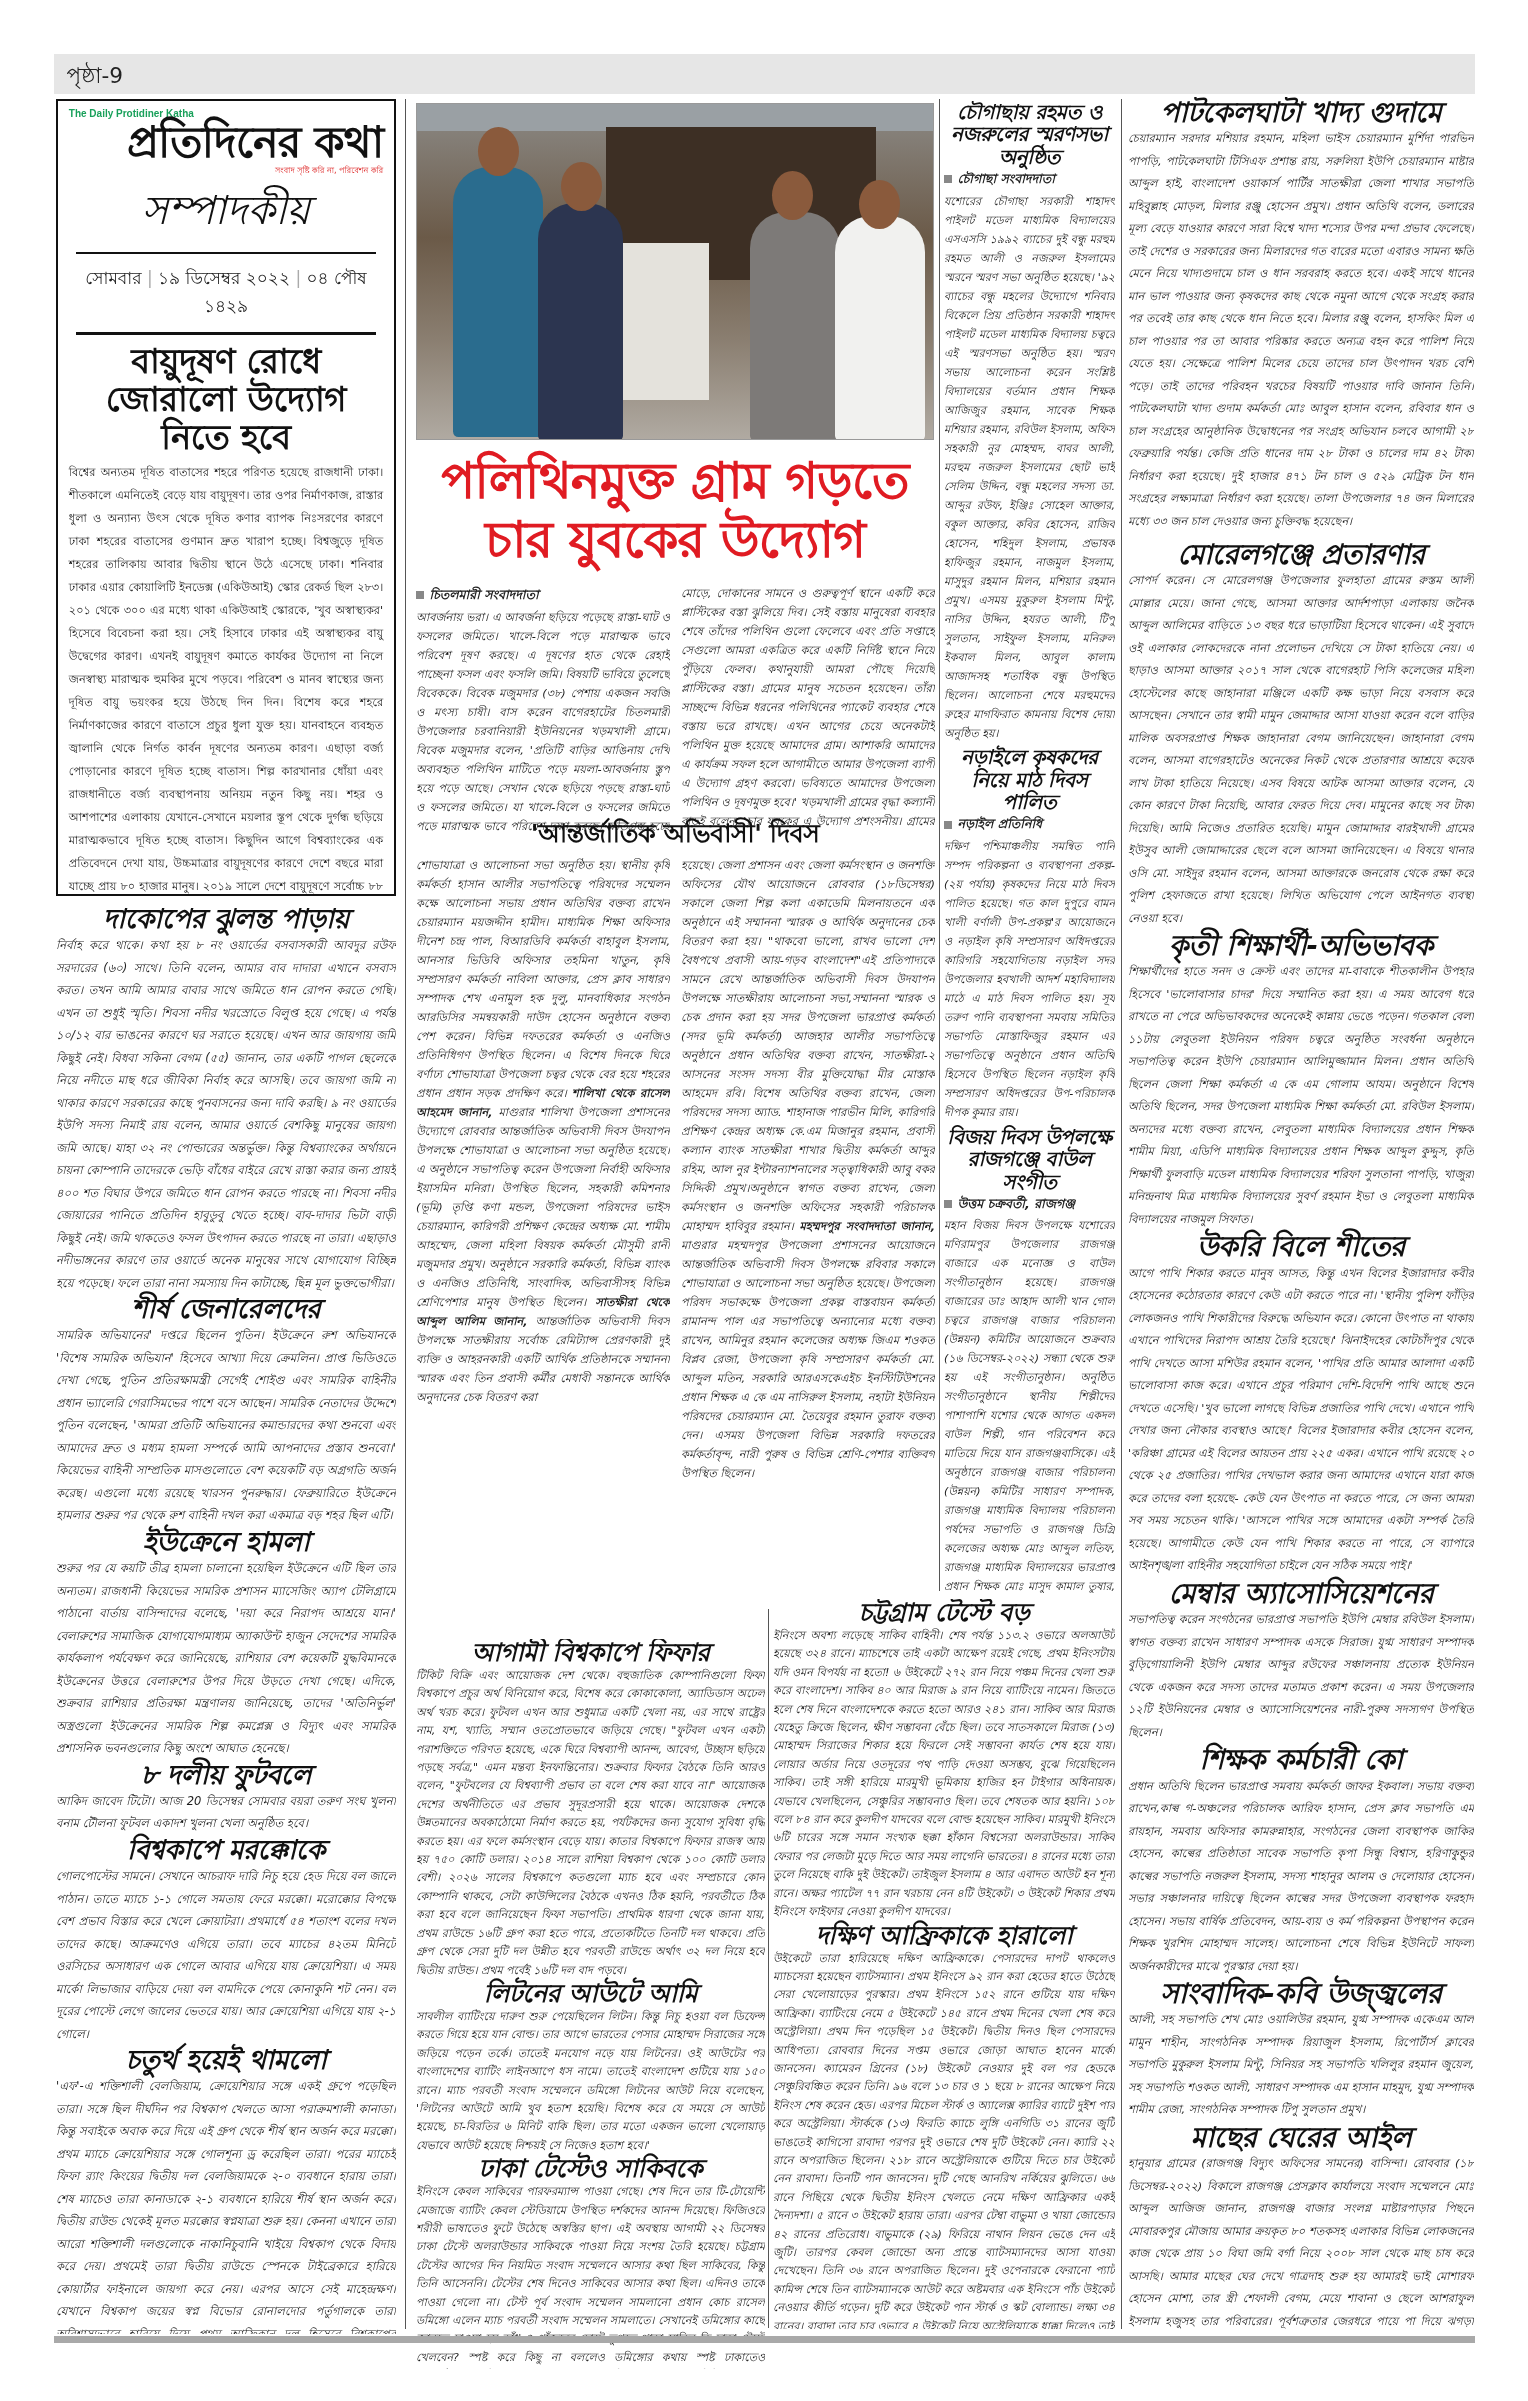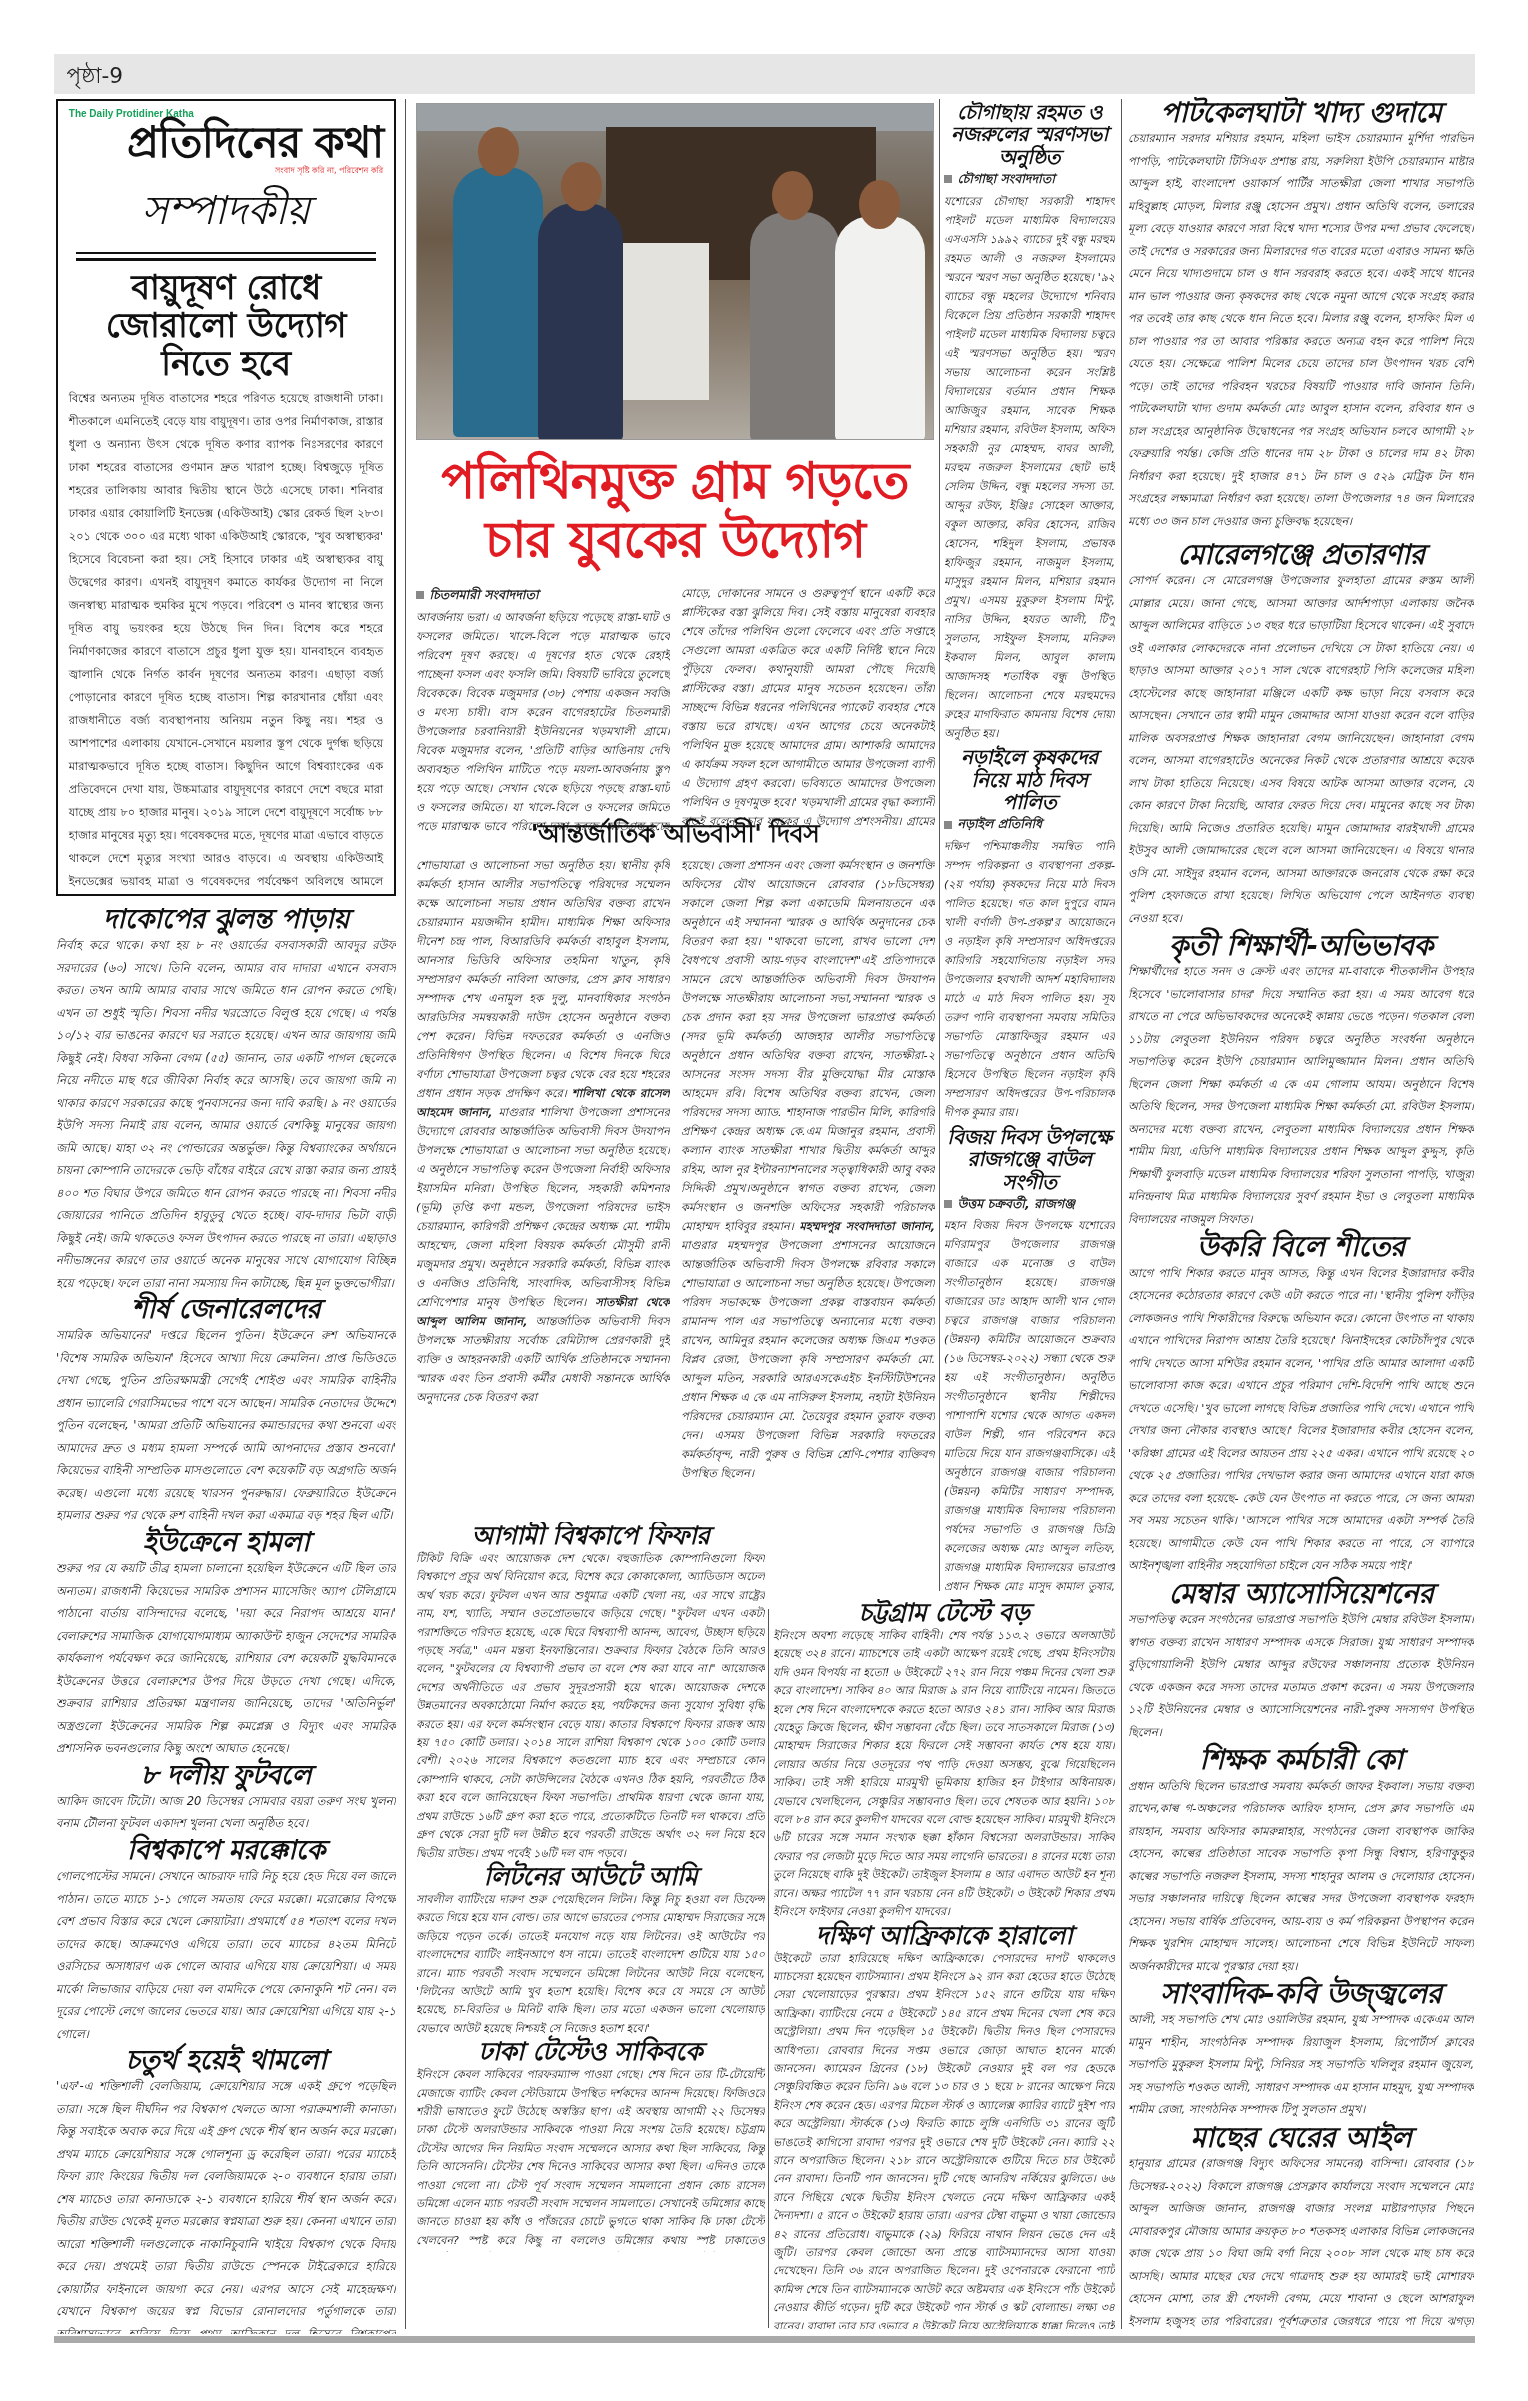--- a/index.html
+++ b/index.html
@@ -45,20 +45,23 @@
 <div class="page-bar">
   <span class="label">পৃষ্ঠা-9</span>
 </div>
 
 <div class="editorial-box">
   <div class="mast-en">The Daily Protidiner Katha</div>
   <div class="mast-title">প্রতিদিনের কথা</div>
   <div class="mast-tag">সংবাদ সৃষ্টি করি না, পরিবেশন করি</div>
   <div class="mast-section">সম্পাদকীয়</div>
   <div class="rule"></div>
+  <div class="mast-date">
+    <span>সোমবার</span><span class="sep">|</span><span>১৯ ডিসেম্বর ২০২২</span><span class="sep">|</span><span>০৪ পৌষ ১৪২৯</span>
+  </div>
   <div class="rule"></div>
   <div class="hl" style="font-size:34px; margin:7.2px 0 5.4px;">বায়ুদূষণ রোধে জোরালো উদ্যোগ নিতে হবে</div>
   <div class="body-text" style="font-size:11.3px; line-height:23px;">বিশ্বের অন্যতম দূষিত বাতাসের শহরে পরিণত হয়েছে রাজধানী ঢাকা। শীতকালে এমনিতেই বেড়ে যায় বায়ুদূষণ। তার ওপর নির্মাণকাজ, রাস্তার ধুলা ও অন্যান্য উৎস থেকে দূষিত কণার ব্যাপক নিঃসরণের কারণে ঢাকা শহরের বাতাসের গুণমান দ্রুত খারাপ হচ্ছে। বিশ্বজুড়ে দূষিত শহরের তালিকায় আবার দ্বিতীয় স্থানে উঠে এসেছে ঢাকা। শনিবার ঢাকার এয়ার কোয়ালিটি ইনডেক্স (একিউআই) স্কোর রেকর্ড ছিল ২৮৩। ২০১ থেকে ৩০০ এর মধ্যে থাকা একিউআই স্কোরকে, 'খুব অস্বাস্থ্যকর' হিসেবে বিবেচনা করা হয়। সেই হিসাবে ঢাকার এই অস্বাস্থ্যকর বায়ু উদ্বেগের কারণ। এখনই বায়ুদূষণ কমাতে কার্যকর উদ্যোগ না নিলে জনস্বাস্থ্য মারাত্মক হুমকির মুখে পড়বে। পরিবেশ ও মানব স্বাস্থ্যের জন্য দূষিত বায়ু ভয়ংকর হয়ে উঠছে দিন দিন। বিশেষ করে শহরে নির্মাণকাজের কারণে বাতাসে প্রচুর ধুলা যুক্ত হয়। যানবাহনে ব্যবহৃত জ্বালানি থেকে নির্গত কার্বন দূষণের অন্যতম কারণ। এছাড়া বর্জ্য পোড়ানোর কারণে দূষিত হচ্ছে বাতাস। শিল্প কারখানার ধোঁয়া এবং রাজধানীতে বর্জ্য ব্যবস্থাপনায় অনিয়ম নতুন কিছু নয়। শহর ও আশপাশের এলাকায় যেখানে-সেখানে ময়লার স্তূপ থেকে দুর্গন্ধ ছড়িয়ে মারাত্মকভাবে দূষিত হচ্ছে বাতাস। কিছুদিন আগে বিশ্বব্যাংকের এক প্রতিবেদনে দেখা যায়, উচ্চমাত্রার বায়ুদূষণের কারণে দেশে বছরে মারা যাচ্ছে প্রায় ৮০ হাজার মানুষ। ২০১৯ সালে দেশে বায়ুদূষণে সর্বোচ্চ ৮৮ হাজার মানুষের মৃত্যু হয়। গবেষকদের মতে, দূষণের মাত্রা এভাবে বাড়তে থাকলে দেশে মৃত্যুর সংখ্যা আরও বাড়বে। এ অবস্থায় একিউআই ইনডেক্সের ভয়াবহ মাত্রা ও গবেষকদের পর্যবেক্ষণ অবিলম্বে আমলে নিতে হবে সংশ্লিষ্ট কর্তৃপক্ষকে। জনস্বার্থে দূষণের মাত্রা নিয়ন্ত্রণে সরকারের সর্বোচ্চ গুরুত্ব দেয়া উচিত বলে মনে করি। ইটভাটা, মোটরযানের কালো ধোঁয়া ও যথেচ্ছ নির্মাণকাজে বায়ুদূষণের মাত্রা বাড়ছে। বায়ুদূষণের উপাদানগুলো মূলত ধূলিকণা, সালফার ডাই-অক্সাইড, নাইট্রোজেন অক্সাইড, হাইড্রো কার্বন, কার্বন মনোক্সাইড, সিসা ও অ্যামোনিয়া। এ কারণে গর্ভবতী নারীদের গর্ভপাত ও মৃত শিশু প্রসবের ঝুঁকি বেড়ে যেতে পারে। পরিবেশ সংরক্ষণ আইনের যথাযথ প্রয়োগ ও বাস্তবায়ন নিশ্চিত করতে অবিলম্বে পরিবেশ অধিদপ্তরের কার্যকর পদক্ষেপ নেয়া জরুরি।</div>
 </div>
 
 <div class="col" style="left:56px; top:904px; width:340px; height:1430px;">
   <div>
     <div class="hl" style="font-size:27px;">দাকোপের ঝুলন্ত পাড়ায়</div>
     <div class="body-text" style="font-size:11.5px; line-height:22.5px;">নির্বাহ করে থাকে। কথা হয় ৮ নং ওয়ার্ডের বসবাসকারী আবদুর রউফ সরদারের (৬০) সাথে। তিনি বলেন, আমার বাব দাদারা এখানে বসবাস করত। তখন আমি আমার বাবার সাথে জমিতে ধান রোপন করতে গেছি। এখন তা শুধুই স্মৃতি। শিবসা নদীর খরস্রোতে বিলুপ্ত হয়ে গেছে। এ পর্যন্ত ১০/১২ বার ভাঙনের কারণে ঘর সরাতে হয়েছে। এখন আর জায়গায় জমি কিছুই নেই। বিধবা সকিনা বেগম (৫৫) জানান, তার একটি পাগল ছেলেকে নিয়ে নদীতে মাছ ধরে জীবিকা নির্বাহ করে আসছি। তবে জায়গা জমি না থাকার কারণে সরকারের কাছে পুনবাসনের জন্য দাবি করছি। ৯ নং ওয়ার্ডের ইউপি সদস্য নিমাই রায় বলেন, আমার ওয়ার্ডে বেশকিছু মানুষের জায়গা জমি আছে। যাহা ৩২ নং পোল্ডারের অন্তর্ভুক্ত। কিন্তু বিশ্বব্যাংকের অর্থায়নে চায়না কোম্পানি তাদেরকে ভেড়ি বাঁধের বাইরে রেখে রাস্তা করার জন্য প্রায়ই ৪০০ শত বিঘার উপরে জমিতে ধান রোপন করতে পারছে না। শিবসা নদীর জোয়ারের পানিতে প্রতিদিন হাবুডুবু খেতে হচ্ছে। বাব-দাদার ভিটা বাড়ী কিছুই নেই। জমি থাকতেও ফসল উৎপাদন করতে পারছে না তারা। এছাড়াও নদীভাঙ্গনের কারণে তার ওয়ার্ডে অনেক মানুষের সাথে যোগাযোগ বিচ্ছিন্ন হয়ে পড়েছে। ফলে তারা নানা সমস্যায় দিন কাটাচ্ছে, ছিন্ন মূল ভুক্তভোগীরা।</div>
   </div>
@@ -133,21 +136,21 @@
     <div class="byline"><span class="sq"></span><span>নড়াইল প্রতিনিধি</span></div>
     <div class="body-text" style="font-size:11px; line-height:19px;">দক্ষিণ পশ্চিমাঞ্চলীয় সমন্বিত পানি সম্পদ পরিকল্পনা ও ব্যবস্থাপনা প্রকল্প-(২য় পর্যায়) কৃষকদের নিয়ে মাঠ দিবস পালিত হয়েছে। গত কাল দুপুরে বামন খালী বর্ণালী উপ-প্রকল্প'র আয়োজনে ও নড়াইল কৃষি সম্প্রসারণ অধিদপ্তরের কারিগরি সহযোগিতায় নড়াইল সদর উপজেলার হবখালী আদর্শ মহাবিদ্যালয় মাঠে এ মাঠ দিবস পালিত হয়। সূর্য তরুণ পানি ব্যবস্থাপনা সমবায় সমিতির সভাপতি মোস্তাফিজুর রহমান এর সভাপতিত্বে অনুষ্ঠানে প্রধান অতিথি হিসেবে উপস্থিত ছিলেন নড়াইল কৃষি সম্প্রসারণ অধিদপ্তরের উপ-পরিচালক দীপক কুমার রায়।</div>
   </div>
   <div>
     <div class="hl" style="font-size:20px; margin-top:3.6px;">বিজয় দিবস উপলক্ষে রাজগঞ্জে বাউল সংগীত</div>
     <div class="byline"><span class="sq"></span><span>উত্তম চক্রবর্তী, রাজগঞ্জ</span></div>
     <div class="body-text" style="font-size:11px; line-height:19px;">মহান বিজয় দিবস উপলক্ষে যশোরের মণিরামপুর উপজেলার রাজগঞ্জ বাজারে এক মনোজ্ঞ ও বাউল সংগীতানুষ্ঠান হয়েছে। রাজগঞ্জ বাজারের ডাঃ আহাদ আলী খান গোল চত্বরে রাজগঞ্জ বাজার পরিচালনা (উন্নয়ন) কমিটির আয়োজনে শুক্রবার (১৬ ডিসেম্বর-২০২২) সন্ধ্যা থেকে শুরু হয় এই সংগীতানুষ্ঠান। অনুষ্ঠিত সংগীতানুষ্ঠানে স্থানীয় শিল্পীদের পাশাপাশি যশোর থেকে আগত একদল বাউল শিল্পী, গান পরিবেশন করে মাতিয়ে দিয়ে যান রাজগঞ্জবাসিকে। এই অনুষ্ঠানে রাজগঞ্জ বাজার পরিচালনা (উন্নয়ন) কমিটির সাধারণ সম্পাদক, রাজগঞ্জ মাধ্যমিক বিদ্যালয় পরিচালনা পর্ষদের সভাপতি ও রাজগঞ্জ ডিগ্রি কলেজের অধ্যক্ষ মোঃ আব্দুল লতিফ, রাজগঞ্জ মাধ্যমিক বিদ্যালয়ের ভারপ্রাপ্ত প্রধান শিক্ষক মোঃ মাসুদ কামাল তুষার, তরুন আওয়ামীলীগ নেতা শরিফুল ইসলাম চাকলাদার, রাজগঞ্জ পুলিশ তদন্ত কেন্দ্রের ইনচার্জ ইনসপেক্টর বানী ইসরাইল সহ এলাকার গন্যমান্য ব্যক্তিগন এবং এলাকার সুধীসমাজ উপস্থিত ছিলেন।</div>
   </div>
 </div>
 
-<div class="col" style="left:416px; top:1522px; width:349px; height:730px;">
+<div class="col" style="left:416px; top:1639px; width:349px; height:730px;">
   <div>
     <div class="hl" style="font-size:25px;">আগামী বিশ্বকাপে ফিফার</div>
     <div class="body-text" style="font-size:11px; line-height:18.4px;">টিকিট বিক্রি এবং আয়োজক দেশ থেকে। বহুজাতিক কোম্পানিগুলো ফিফা বিশ্বকাপে প্রচুর অর্থ বিনিয়োগ করে, বিশেষ করে কোকাকোলা, অ্যাডিডাস অঢেল অর্থ খরচ করে। ফুটবল এখন আর শুধুমাত্র একটি খেলা নয়, এর সাথে রাষ্ট্রের নাম, যশ, খ্যাতি, সম্মান ওতপ্রোতভাবে জড়িয়ে গেছে। "ফুটবল এখন একটা পরাশক্তিতে পরিণত হয়েছে, একে ঘিরে বিশ্বব্যাপী আনন্দ, আবেগ, উচ্ছাস ছড়িয়ে পড়ছে সর্বত্র," এমন মন্তব্য ইনফান্তিনোর। শুক্রবার ফিফার বৈঠকে তিনি আরও বলেন, "ফুটবলের যে বিশ্বব্যাপী প্রভাব তা বলে শেষ করা যাবে না।" আয়োজক দেশের অর্থনীতিতে এর প্রভাব সুদূরপ্রসারী হয়ে থাকে। আয়োজক দেশকে উন্নতমানের অবকাঠোমো নির্মাণ করতে হয়, পর্যটকদের জন্য সুযোগ সুবিধা বৃদ্ধি করতে হয়। এর ফলে কর্মসংস্থান বেড়ে যায়। কাতার বিশ্বকাপে ফিফার রাজস্ব আয় হয় ৭৫০ কোটি ডলার। ২০১৪ সালে রাশিয়া বিশ্বকাপ থেকে ১০০ কোটি ডলার বেশী। ২০২৬ সালের বিশ্বকাপে কতগুলো ম্যাচ হবে এবং সম্প্রচারে কোন কোম্পানি থাকবে, সেটা কাউন্সিলের বৈঠকে এখনও ঠিক হয়নি, পরবর্তীতে ঠিক করা হবে বলে জানিয়েছেন ফিফা সভাপতি। প্রাথমিক ধারণা থেকে জানা যায়, প্রথম রাউন্ডে ১৬টি গ্রুপ করা হতে পারে, প্রত্যেকটিতে তিনটি দল থাকবে। প্রতি গ্রুপ থেকে সেরা দুটি দল উন্নীত হবে পরবর্তী রাউন্ডে অর্থাৎ ৩২ দল নিয়ে হবে দ্বিতীয় রাউন্ড। প্রথম পর্বেই ১৬টি দল বাদ পড়বে।</div>
   </div>
   <div>
     <div class="hl" style="font-size:25px;">লিটনের আউটে আমি</div>
     <div class="body-text" style="font-size:11px; line-height:18.4px;">সাবলীল ব্যাটিংয়ে দারুণ শুরু পেয়েছিলেন লিটন। কিন্তু নিচু হওয়া বল ডিফেন্স করতে গিয়ে হয়ে যান বোল্ড। তার আগে ভারতের পেসার মোহাম্মদ সিরাজের সঙ্গে জড়িয়ে পড়েন তর্কে। তাতেই মনযোগ নড়ে যায় লিটনের। ওই আউটের পর বাংলাদেশের ব্যাটিং লাইনআপে ধস নামে। তাতেই বাংলাদেশ গুটিয়ে যায় ১৫০ রানে। ম্যাচ পরবর্তী সংবাদ সম্মেলনে ডমিঙ্গো লিটনের আউট নিয়ে বলেছেন, 'লিটনের আউটে আমি খুব হতাশ হয়েছি। বিশেষ করে যে সময়ে সে আউট হয়েছে, চা-বিরতির ৬ মিনিট বাকি ছিল। তার মতো একজন ভালো খেলোয়াড় যেভাবে আউট হয়েছে নিশ্চয়ই সে নিজেও হতাশ হবে।'</div>
   </div>
   <div>
     <div class="hl" style="font-size:25px;">ঢাকা টেস্টেও সাকিবকে</div>

